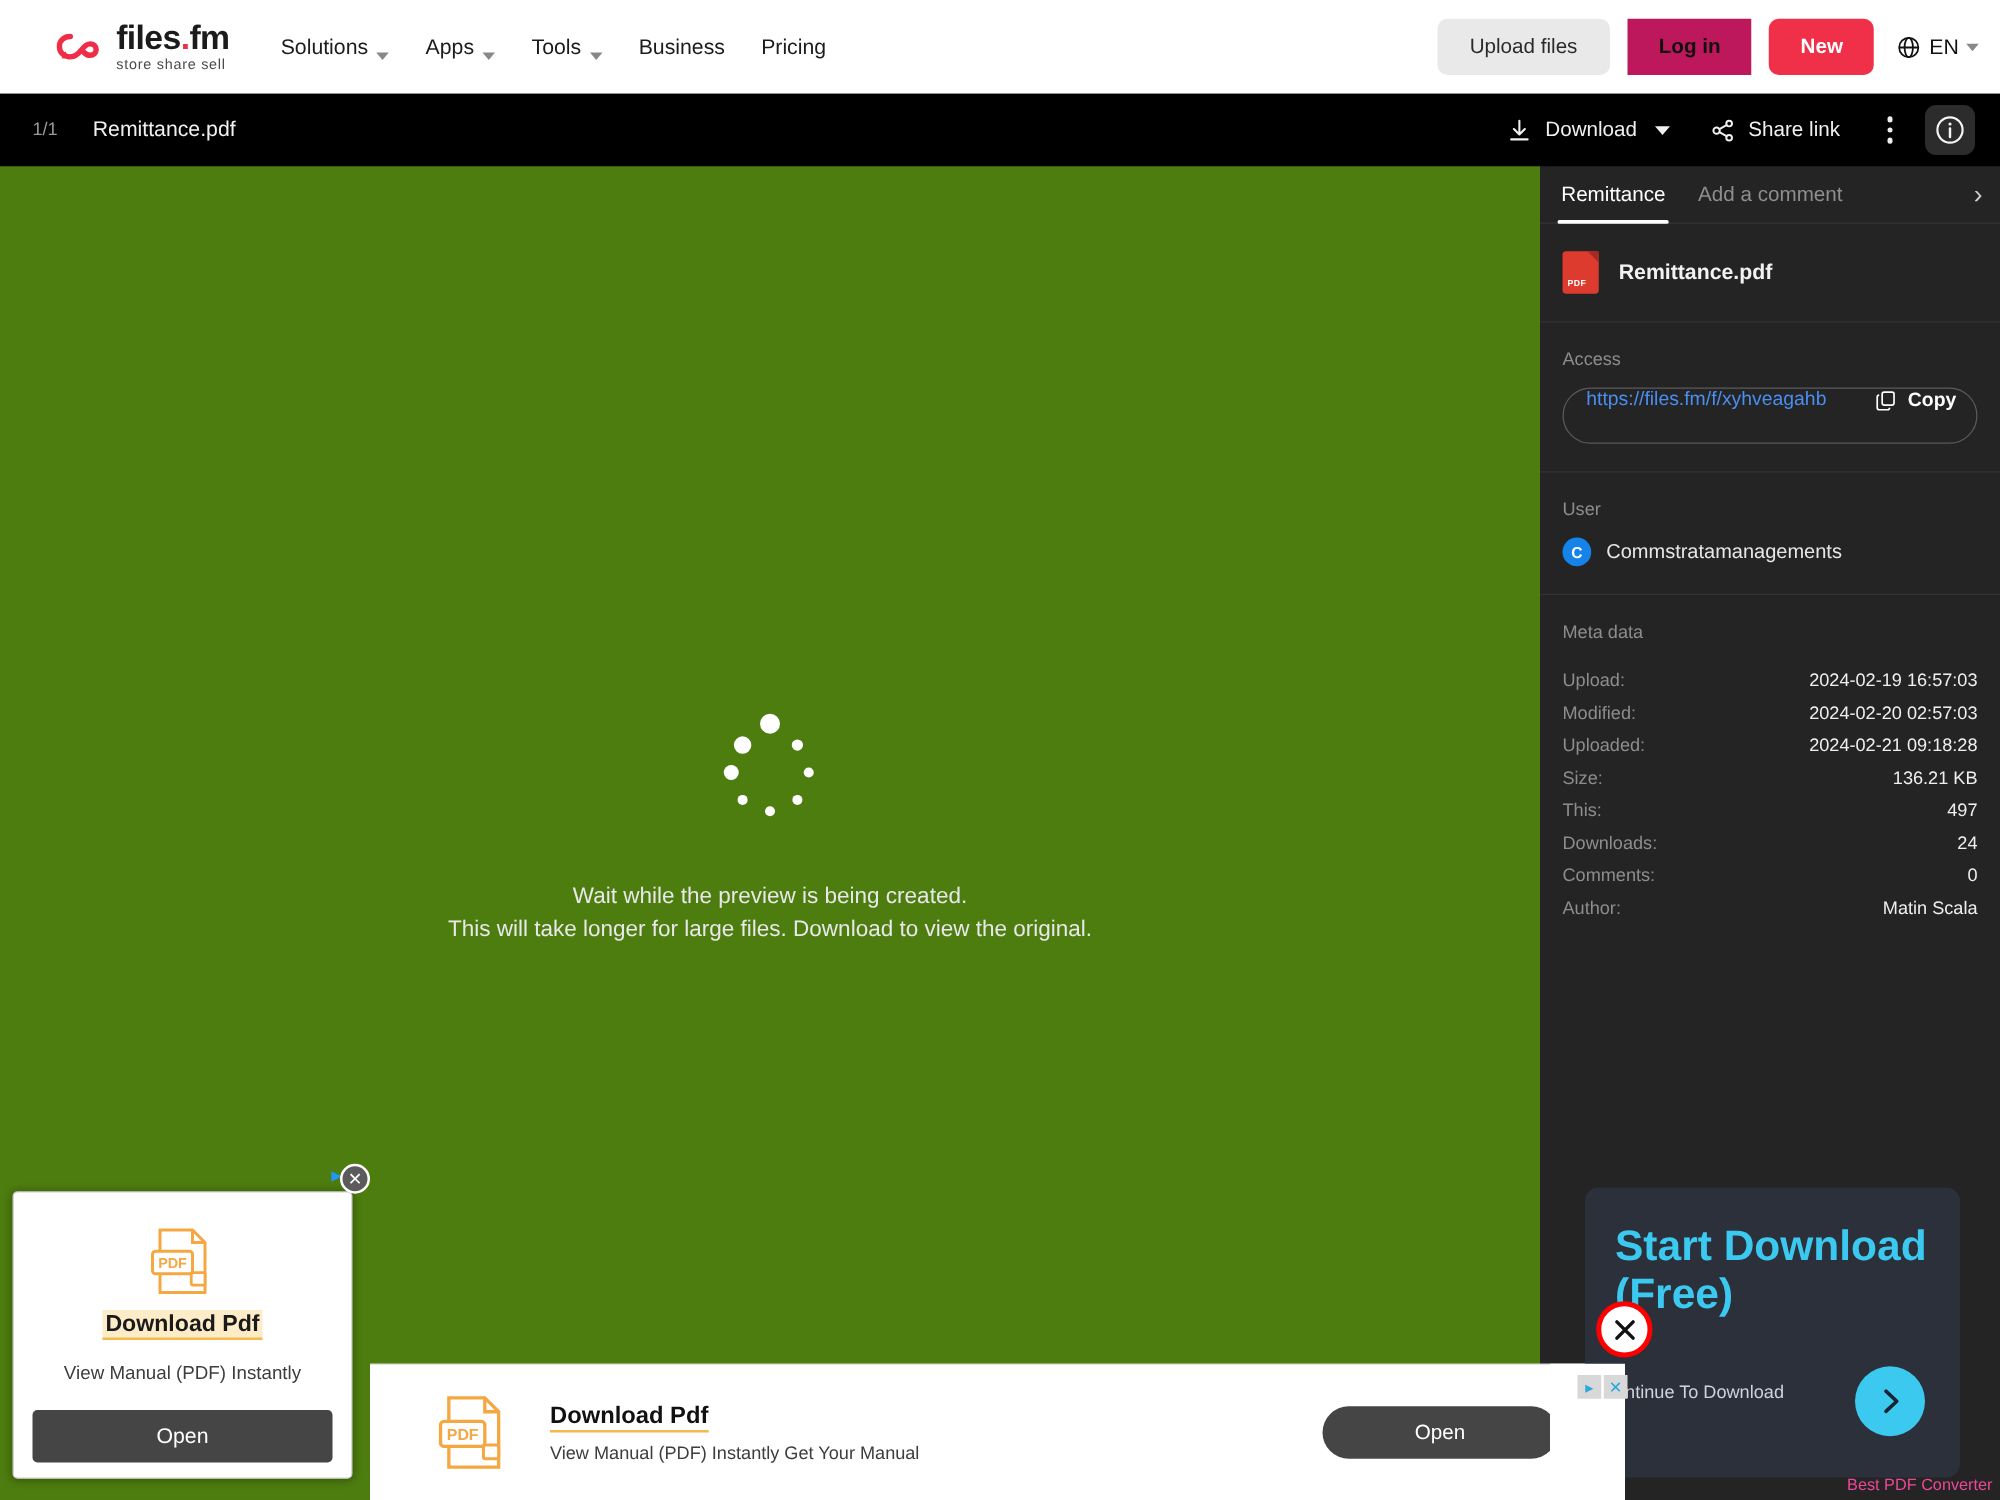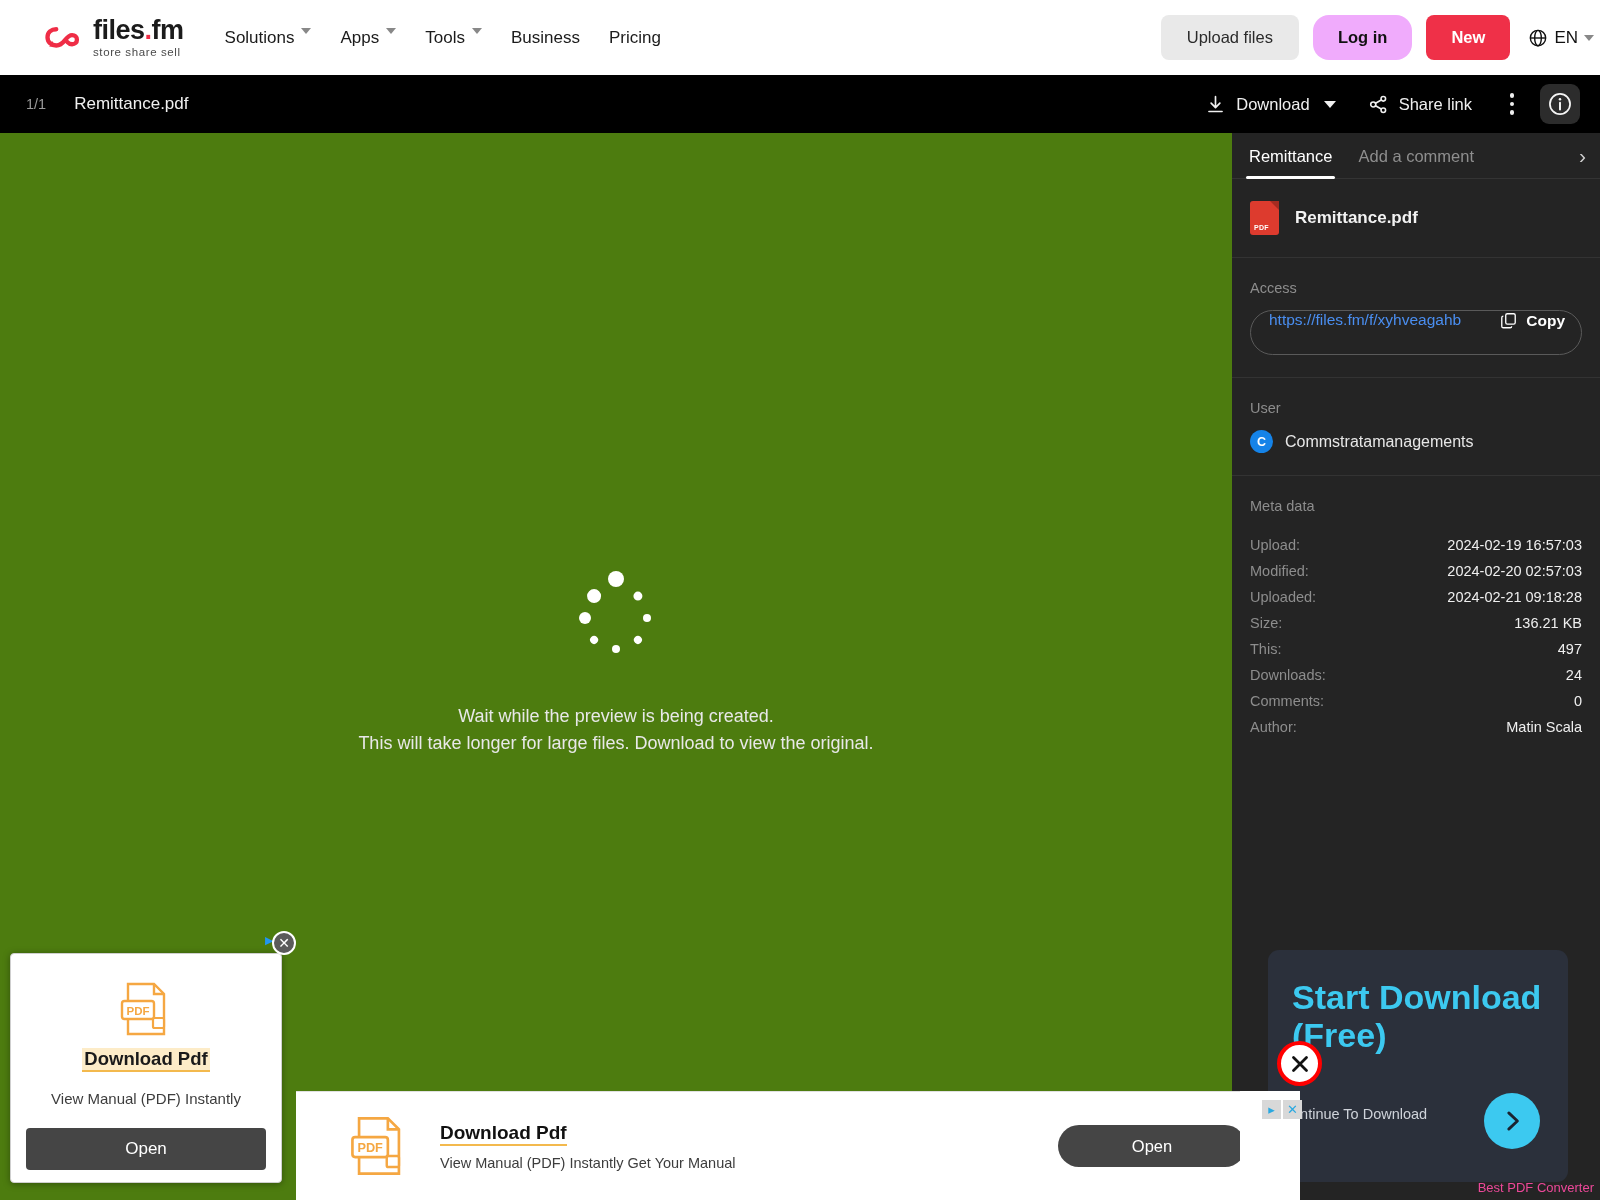--- a/index.html
+++ b/index.html
@@ -8,48 +8,48 @@
     background: #000;
     font-family: "Liberation Sans", sans-serif;
     overflow: hidden;
   }
   #root { position: relative; width: 1600px; height: 1200px; background: #000; }
 
   
   .topnav {
     position: absolute; top: 0; left: 0; width: 1600px; height: 75px;
     background: #ffffff; display: flex; align-items: center;
-    padding: 0 6px 0 45px;
+    padding: 0 17px 0 45px;
   }
   .logo-wrap { display: flex; align-items: center; gap: 8px; }
   .logo-mark { width: 40px; height: 34px; flex: none; }
   .logo-text { display: flex; flex-direction: column; line-height: 1; }
   .logo-main { font-size: 27px; font-weight: 700; color: #1b1b1b; letter-spacing: -0.5px; }
   .logo-main .dot { color: #ee2d46; }
   .logo-sub { font-size: 11.5px; color: #4a4a4a; letter-spacing: 0.6px; margin-top: 3px; }
 
   .nav-items { display: flex; align-items: center; margin-left: 28px; gap: 3px; }
   .nav-item {
-    display: flex; align-items: flex-start; gap: 7px;
+    display: flex; align-items: flex-end; gap: 7px;
     padding: 8px 13px; font-size: 17px; color: #1b1b1b; cursor: pointer;
     white-space: nowrap;
   }
   .caret-dn {
     width: 0; height: 0; border-left: 5px solid transparent;
     border-right: 5px solid transparent; border-top: 6px solid #888;
     display: inline-block;
   }
   .nav-right { margin-left: auto; display: flex; align-items: center; gap: 14px; }
   .btn-upload {
     background: #e9e9e9; color: #2b2b2b; border: none; border-radius: 8px;
     padding: 13px 26px; font-size: 16.5px; cursor: pointer;
     font-family: inherit;
   }
   .btn-login {
-    background: #f0abfc; color: #111; border: none; border-radius: 16px;
+    background: #be185d; color: #111; border: none; border-radius: 0;
     padding: 13px 25px; font-size: 16.5px; font-weight: 700; cursor: pointer;
     font-family: inherit;
   }
   .btn-new {
     background: #ef3048; color: #fff; border: none; border-radius: 8px;
     padding: 13px 25px; font-size: 16.5px; font-weight: 700; cursor: pointer;
     font-family: inherit;
   }
   .lang { display: flex; align-items: center; gap: 6px; cursor: pointer; padding-left: 4px;}
   .lang-code { font-size: 17px; color: #111; }

